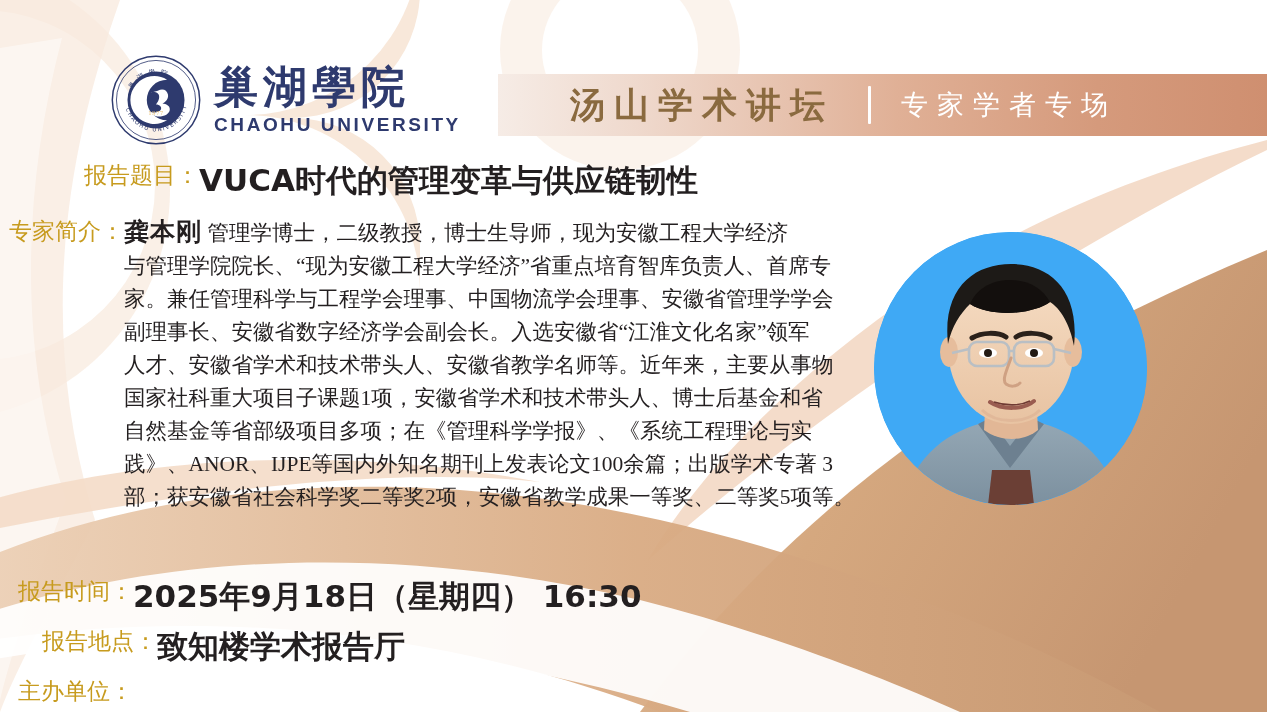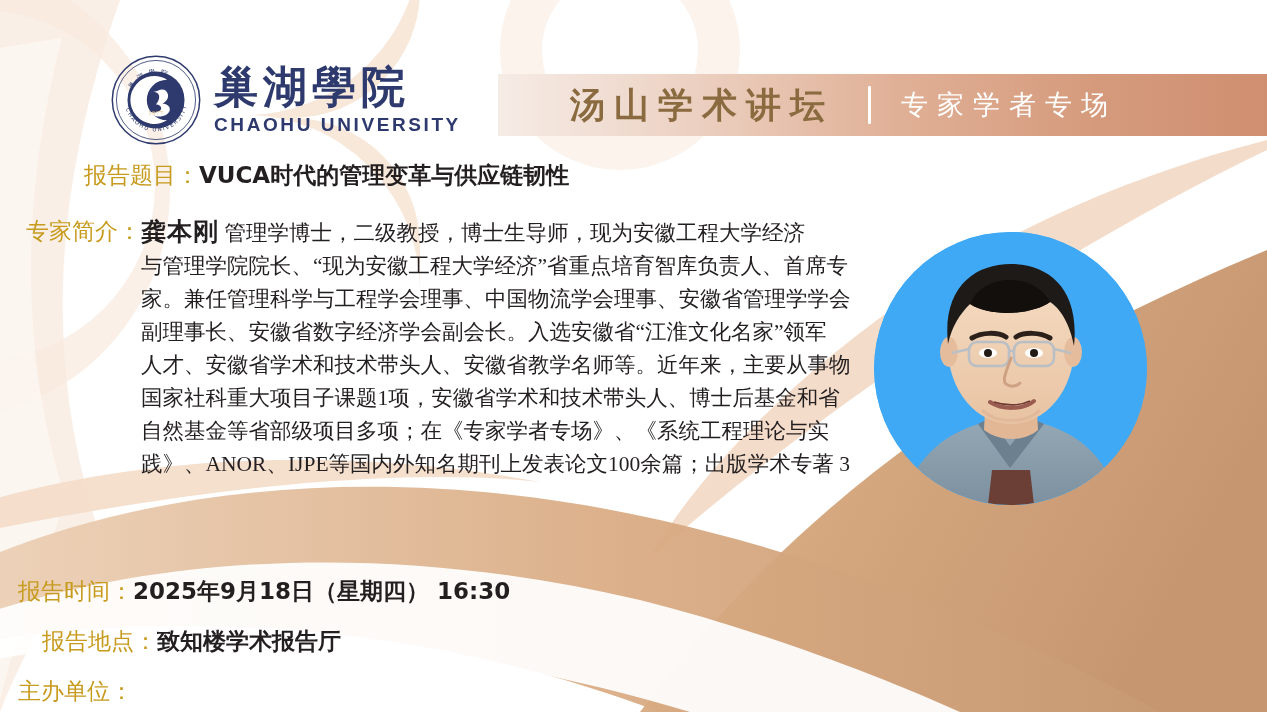--- a/index.html
+++ b/index.html
@@ -47,30 +47,30 @@
     font-family:"DejaVu Serif","Liberation Serif",serif;
     font-size:27px;color:#ffffff;letter-spacing:9px;white-space:nowrap;
   }
   
   .row{position:absolute;z-index:6;display:flex;align-items:flex-start;white-space:nowrap;}
   .label{
     color:#c79b1e;font-size:23px;font-weight:400;letter-spacing:0px;flex:0 0 auto;
     font-family:"DejaVu Sans","Liberation Sans",sans-serif;
   }
   .value{
-    color:#231f20;font-size:23px;font-weight:700;flex:0 0 auto;
+    color:#231f20;font-size:31px;font-weight:700;flex:0 0 auto;
     font-family:"DejaVu Sans","Liberation Sans",sans-serif;
     text-align:center;
   }
   #row-title{left:36px;top:160px;margin-left:48px;}
   #row-time{left:18px;top:576px;}
   #row-place{left:18px;top:626px;margin-left:24px;}
   #row-host{left:18px;top:676px;}
   
-  #row-bio{position:absolute;left:26px;top:215px;z-index:6;display:flex;align-items:flex-start;justify-content:space-between;}
+  #row-bio{position:absolute;left:9px;top:215px;z-index:6;display:flex;align-items:flex-start;justify-content:space-between;}
   #row-bio .label{line-height:33px;}
   .bio-body{
     width:720px;color:#231f20;font-size:21.5px;line-height:33px;
     font-family:Liberation Serif, serif;
     text-align:justify;
   }
   .bio-name{font-size:25px;font-weight:700;letter-spacing:1px;}
   .bio-line{display:block;white-space:nowrap;}
   
   .portrait{
@@ -168,22 +168,23 @@
     <div class="bio-body">
       <span class="bio-line">
         <span class="bio-name">龚本刚</span>
         <span>管理学博士，二级教授，博士生导师，现为安徽工程大学经济</span>
       </span>
       <span class="bio-line">与管理学院院长、“现为安徽工程大学经济”省重点培育智库负责人、首席专</span>
       <span class="bio-line">家。兼任管理科学与工程学会理事、中国物流学会理事、安徽省管理学学会</span>
       <span class="bio-line">副理事长、安徽省数字经济学会副会长。入选安徽省“江淮文化名家”领军</span>
       <span class="bio-line">人才、安徽省学术和技术带头人、安徽省教学名师等。近年来，主要从事物</span>
       <span class="bio-line">国家社科重大项目子课题1项，安徽省学术和技术带头人、博士后基金和省</span>
-      <span class="bio-line">自然基金等省部级项目多项；在《专家学者专场》、《系统工程理论与实</span>
+      <span class="bio-line">自然基金等省部级项目多项；在《管理科学学报》、《系统工程理论与实</span>
       <span class="bio-line">践》、ANOR、IJPE等国内外知名期刊上发表论文100余篇；出版学术专著 3</span>
+      <span class="bio-line">部；获安徽省社会科学奖二等奖2项，安徽省教学成果一等奖、二等奖5项等。</span>
     </div>
   </div>
 
   <div class="portrait">
     <svg viewBox="0 0 273 273" width="273" height="273" xmlns="http://www.w3.org/2000/svg">
       <defs>
         <clipPath id="cp">
             <circle cx="136.5" cy="136.5" r="136.5"></circle>
           </clipPath>
         <linearGradient id="skin" x1="0" y1="0" x2="0" y2="1">

